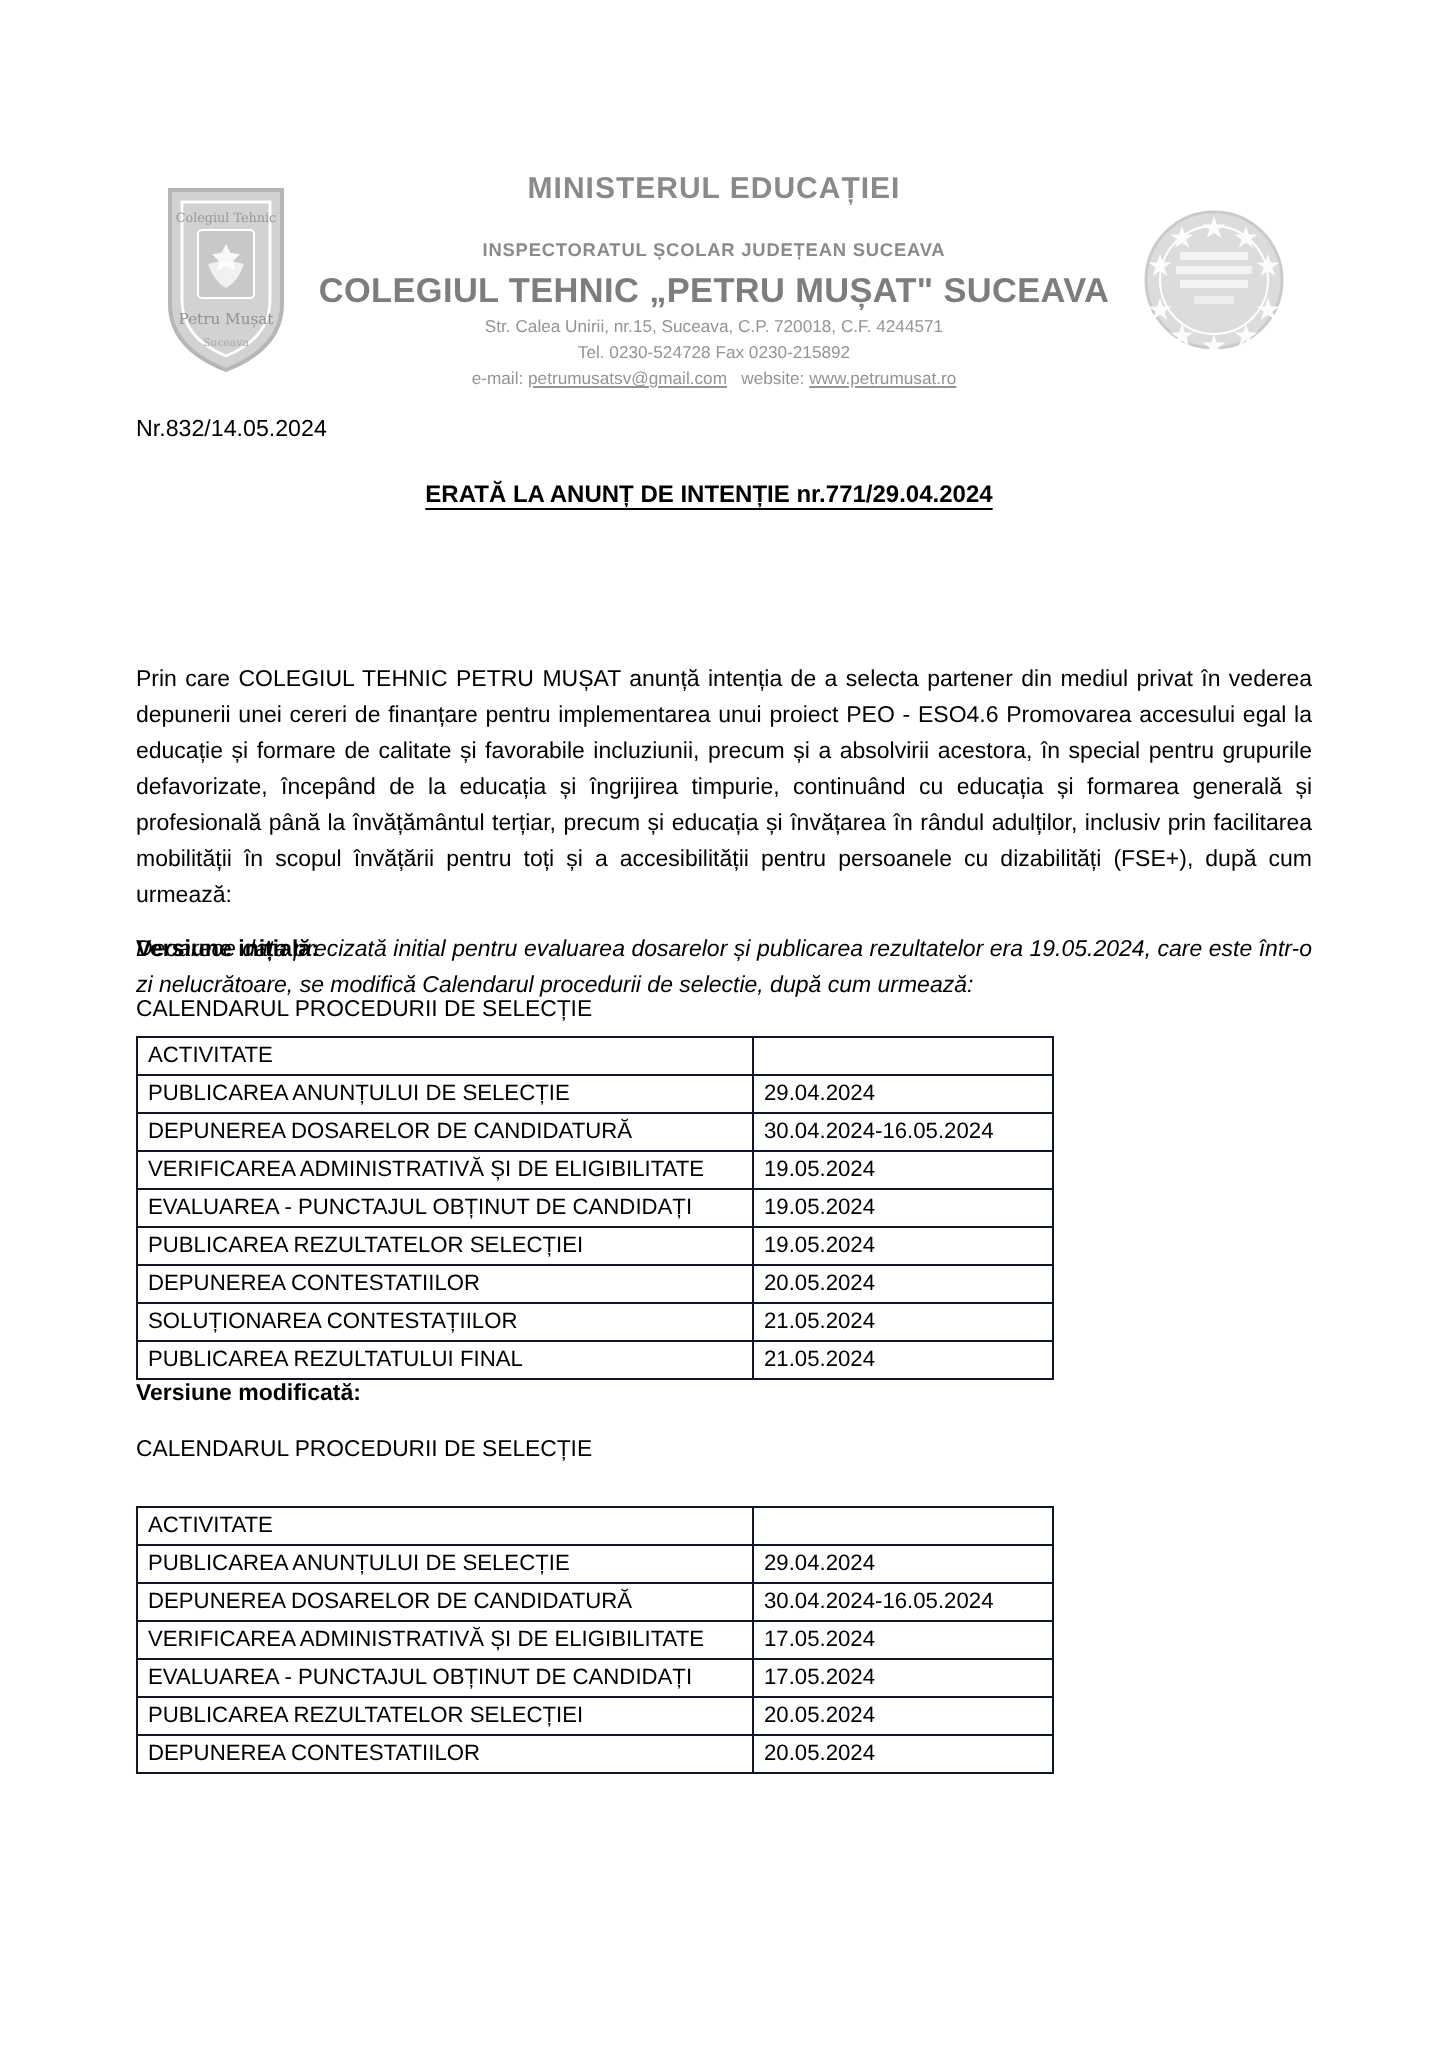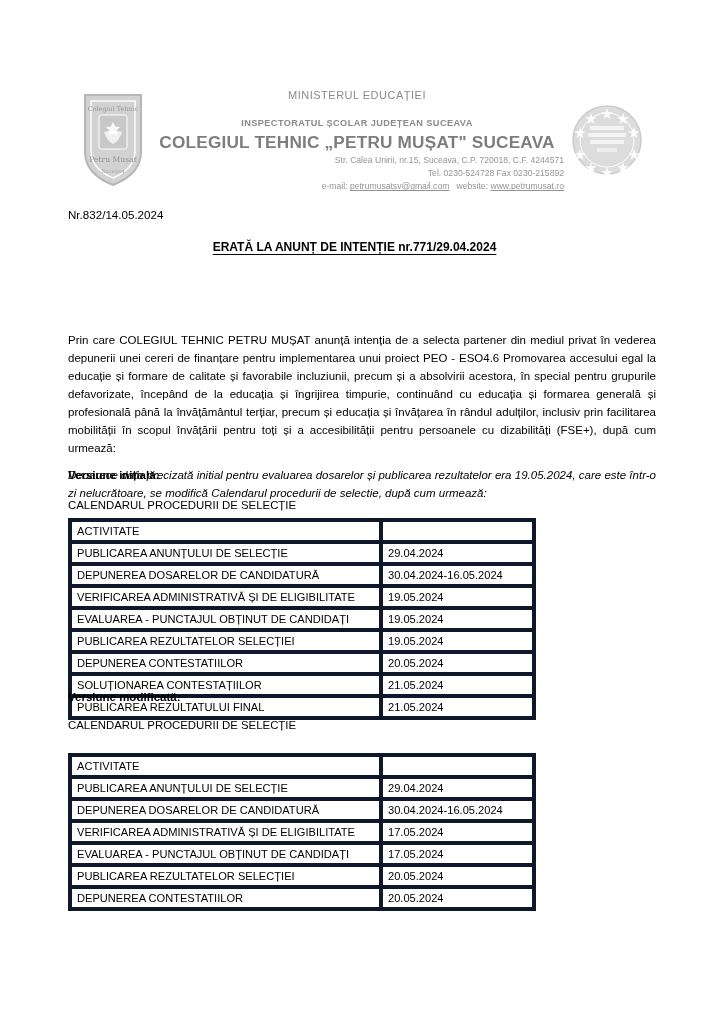--- a/index.html
+++ b/index.html
@@ -45,23 +45,23 @@
   .crest svg { display: block; width: 100%; height: 100%; }
 
   .headtext {
     flex: 1 1 auto;
     text-align: center;
     padding: 0 6px;
     color: #8c8c8c;
     line-height: 1.28;
   }
   .hl-ministry {
-    font-size: 11px;
+    font-size: 15px;
     letter-spacing: 0.5px;
-    font-weight: 400;
+    font-weight: 700;
     color: #8a8a8a;
   }
   .hl-isj {
     font-size: 9.2px;
     letter-spacing: 0.4px;
     font-weight: 600;
     color: #8a8a8a;
     margin-top: 16px;
   }
   .hl-school {
@@ -69,21 +69,20 @@
     font-weight: 700;
     letter-spacing: 0.2px;
     color: #7d7d7d;
     margin-top: 2px;
     white-space: nowrap;
   }
   .hl-addr, .hl-tel, .hl-mail {
     font-size: 8.6px;
     color: #949494;
     margin-top: 2px;
-    text-align: right;
   }
   .hl-mail .u { text-decoration: underline; }
 
   .seal {
     flex: 0 0 auto;
     width: 74px;
     height: 74px;
     opacity: 0.85;
   }
   .seal svg { display: block; width: 100%; height: 100%; }
@@ -145,21 +144,21 @@
     left: 68px;
     width: 436px;
     border-collapse: collapse;
     font-size: 11.1px;
     table-layout: fixed;
   }
   #table-initial  { top: 518px; }
   #table-modified { top: 753px; }
 
   table.cal td {
-    border: 4px solid #0f172a;
+    border: 1px solid #0f172a;
     padding: 1px 5px 2px 5px;
     height: 15px;
     vertical-align: middle;
     white-space: nowrap;
     overflow: hidden;
   }
   table.cal td.act { width: 297px; }
   table.cal td.val { width: 139px; }
 </style>
 </head>

